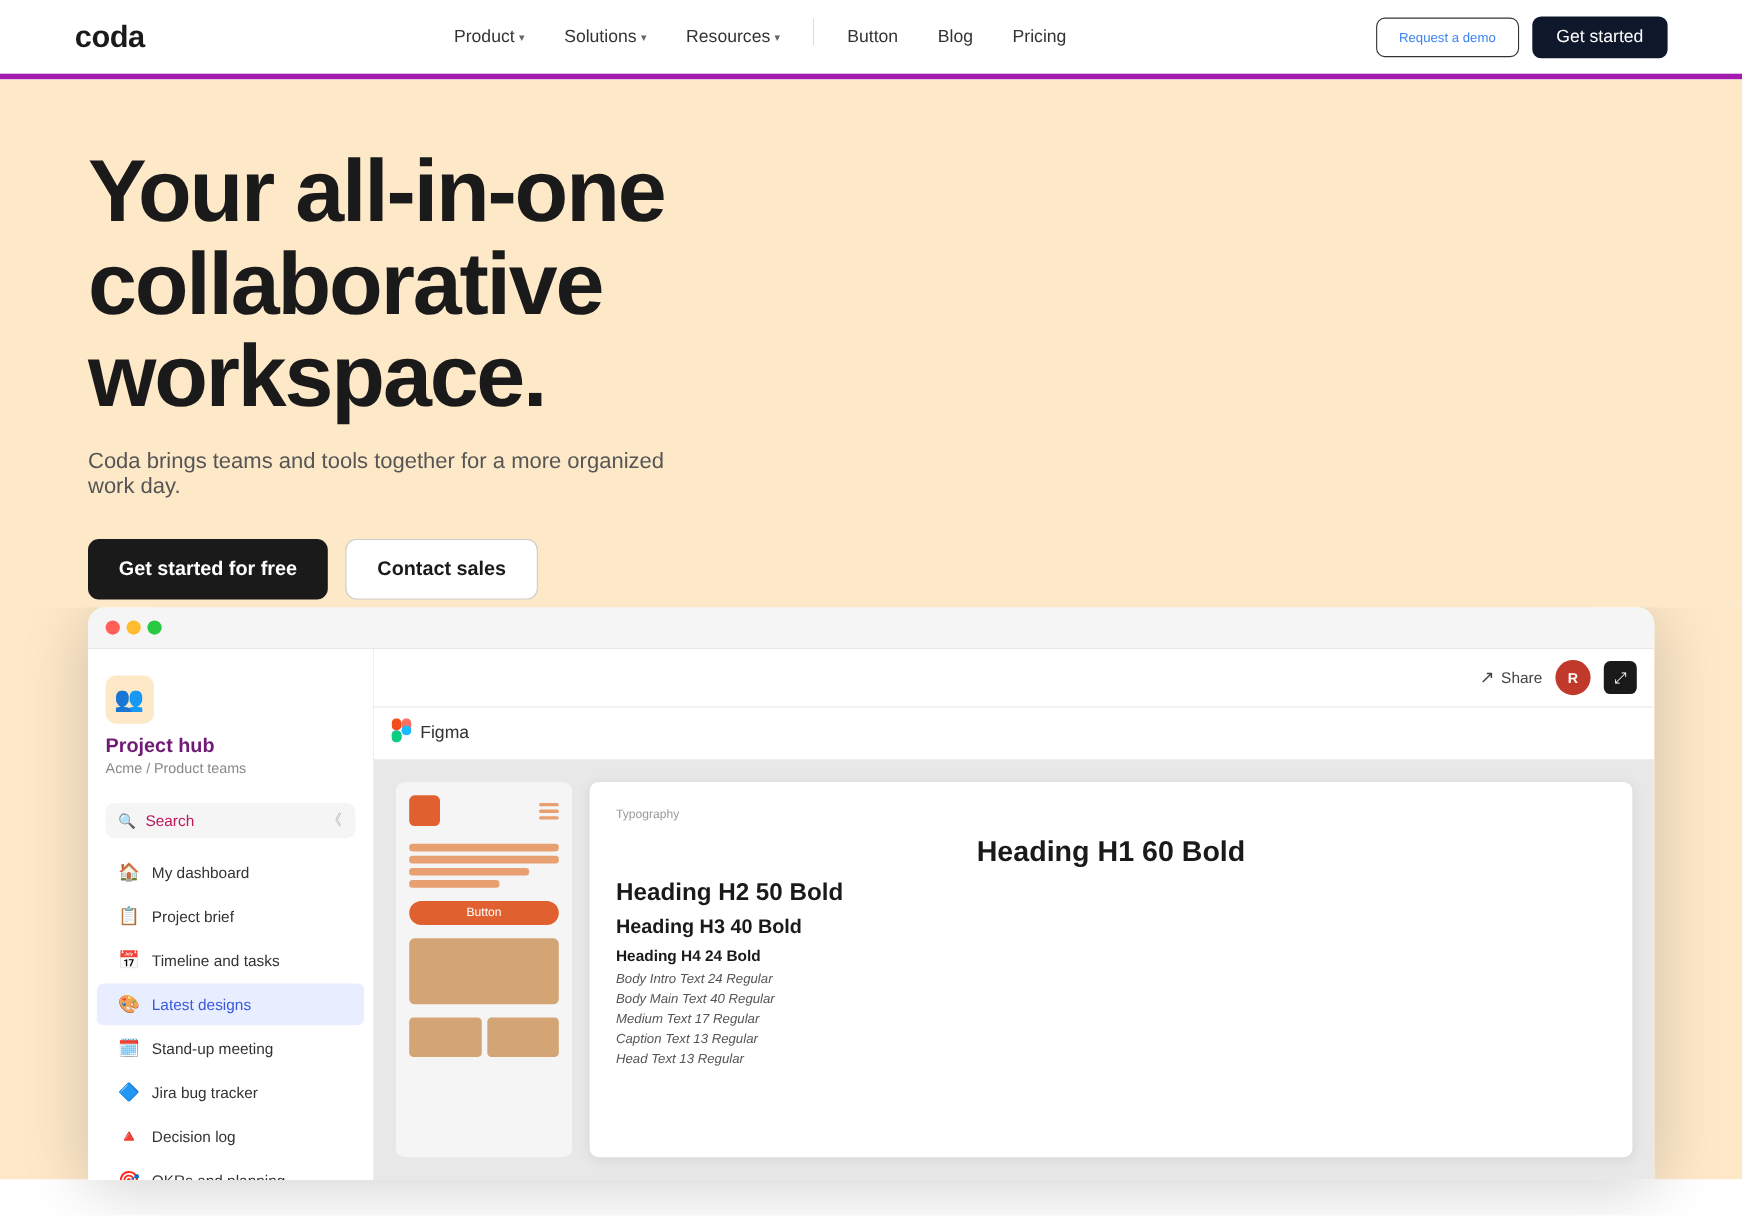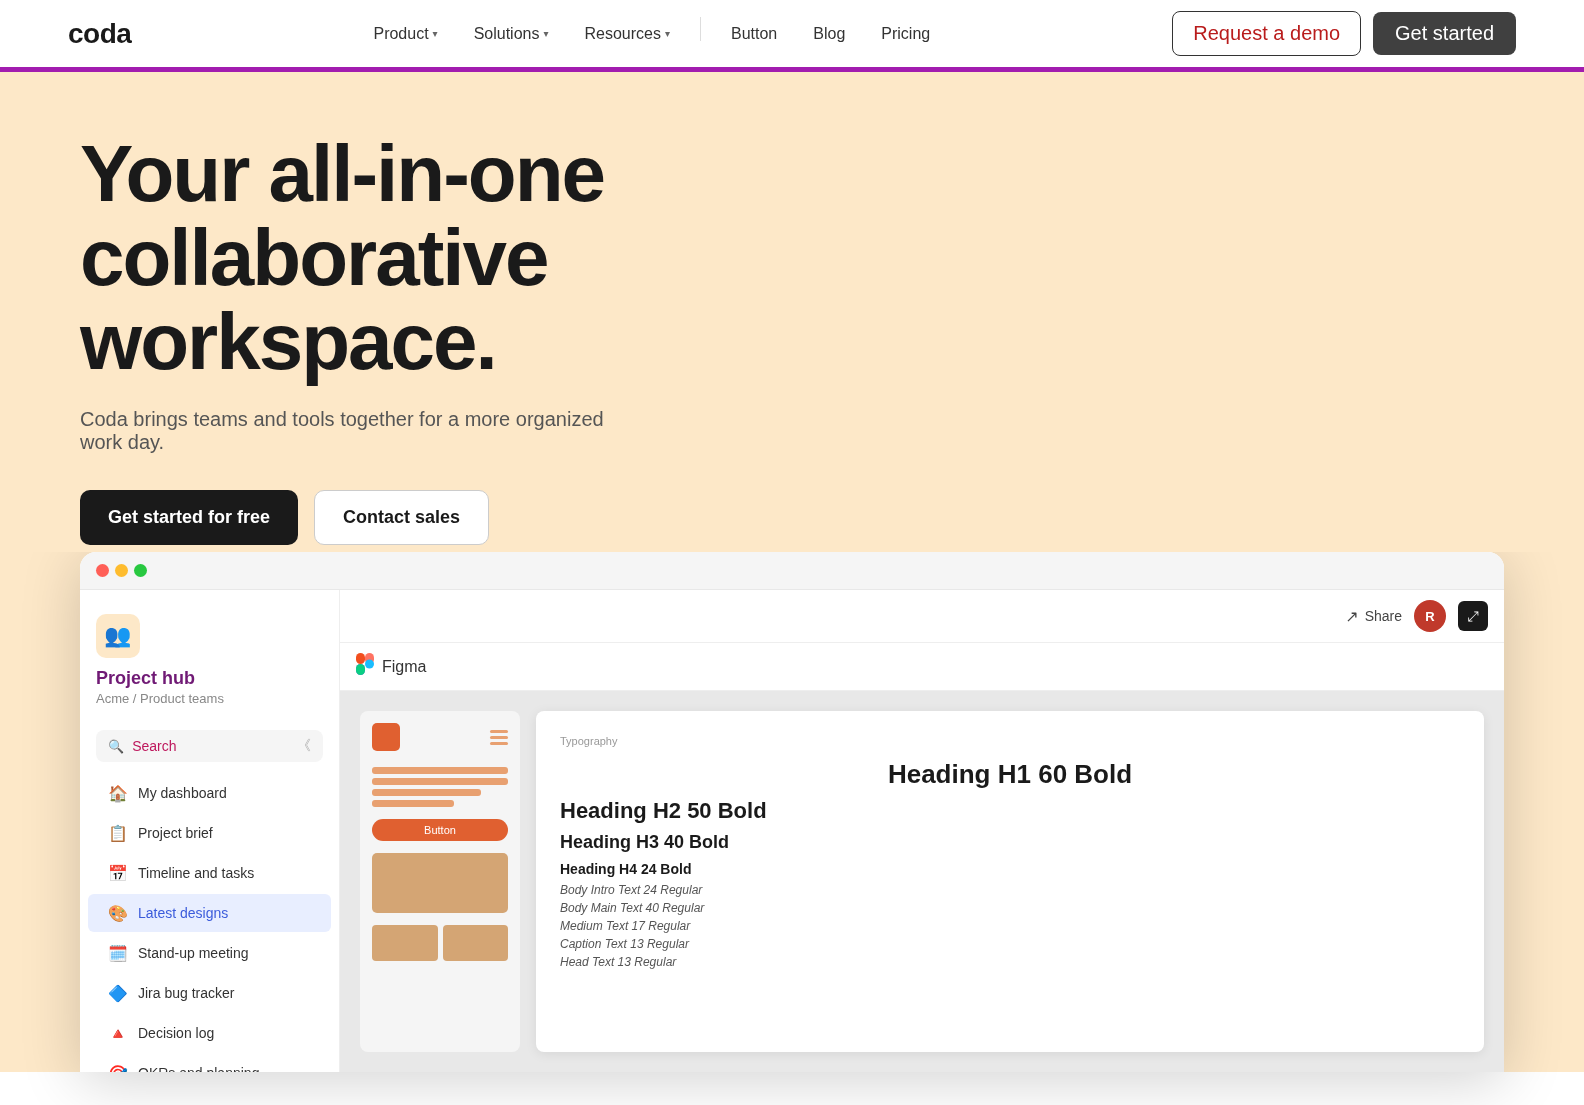--- a/index.html
+++ b/index.html
@@ -16,25 +16,25 @@
     .nav-link {
       display: flex; align-items: center; gap: 4px;
       padding: 8px 14px; font-size: 16px; color: #333; cursor: pointer;
       border-radius: 6px; text-decoration: none;
     }
     .nav-chevron { font-size: 10px; color: #666; }
     .nav-divider { width: 1px; height: 24px; background: #ddd; margin: 0 8px; }
     .nav-right { display: flex; align-items: center; gap: 12px; }
     .btn-demo {
       padding: 10px 20px; border: 1.5px solid #333; border-radius: 8px;
-      font-size: 20px; background: #fff; cursor: pointer; color: #b91c1c;
+      font-size: 12px; background: #fff; cursor: pointer; color: #3b82f6;
     }
     .btn-get-started {
       padding: 10px 22px; border: none; border-radius: 8px;
-      font-size: 20px; background: #404040; color: #fff; cursor: pointer;
+      font-size: 16px; background: #0f172a; color: #fff; cursor: pointer;
     }
 
     
     .hero {
       background: #fde8c8;
       padding: 60px 80px 0 80px;
       min-height: 480px;
       position: relative;
     }
     .hero-headline {

